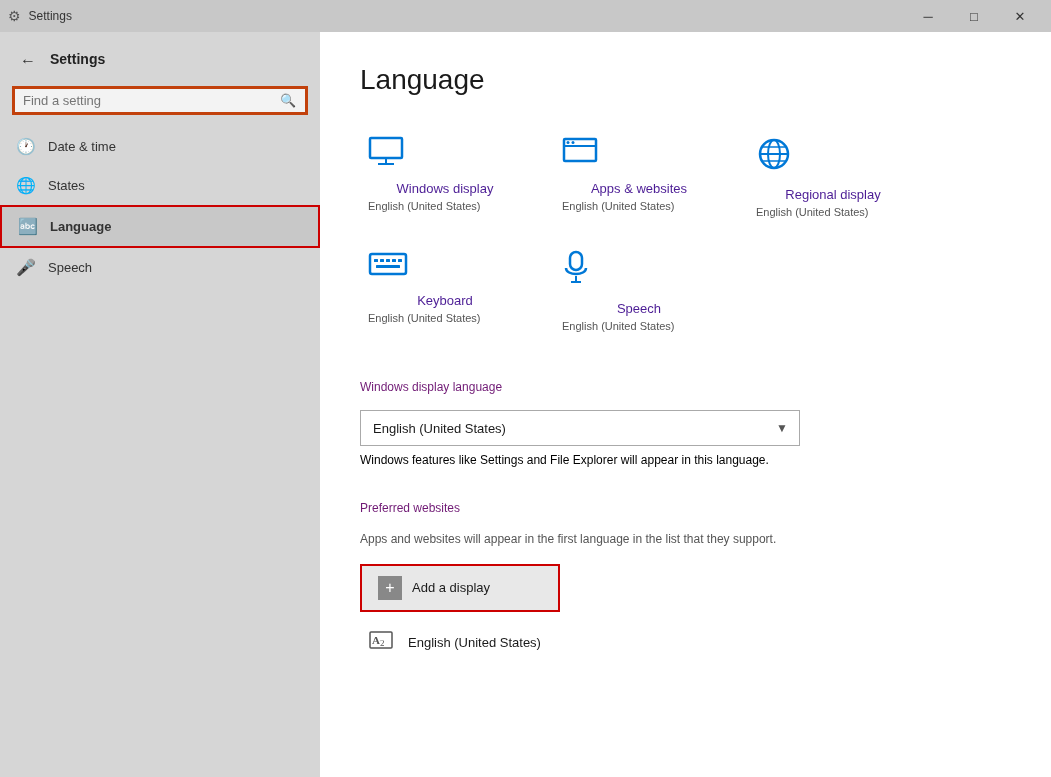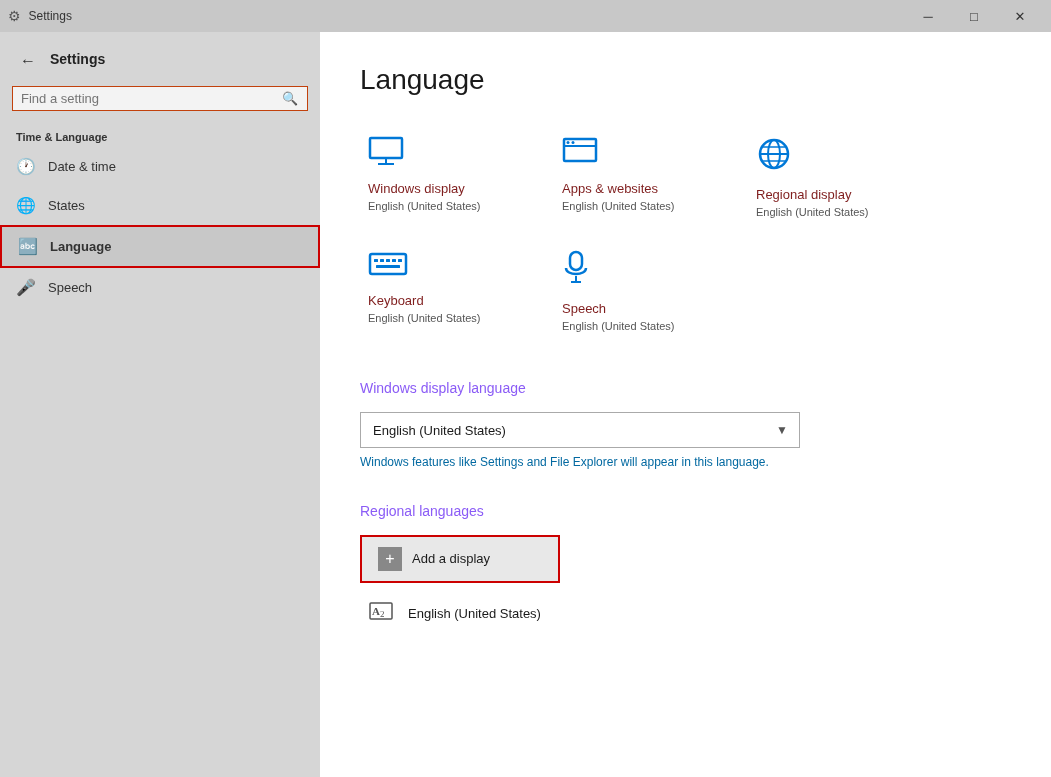--- a/index.html
+++ b/index.html
@@ -47,21 +47,21 @@
     .back-btn {
       background: transparent; border: none; cursor: pointer;
       font-size: 16px; color: #333; padding: 4px;
     }
     .sidebar-app-title {
       font-size: 14px; font-weight: 600; color: #222;
     }
     .search-box {
       margin: 4px 12px 12px 12px;
       background: #f3f3f3;
-      border: 1px solid #c2410c;
+      border: 3px solid #c2410c;
       display: flex;
       align-items: center;
       padding: 4px 8px;
     }
     .search-input {
       flex: 1; border: none; background: transparent;
       font-size: 13px; outline: none; color: #555;
     }
     .search-icon-btn { background: transparent; border: none; cursor: pointer; font-size: 13px; color: #666; }
 
@@ -100,44 +100,44 @@
       display: grid;
       grid-template-columns: repeat(3, 170px);
       gap: 8px 24px;
       margin-bottom: 36px;
     }
     .category-item {
       display: flex; flex-direction: column; gap: 4px;
       padding: 12px 8px; cursor: pointer;
     }
     .category-icon { font-size: 28px; color: #0078d7; margin-bottom: 4px; }
-    .category-name { font-size: 13px; color: #7f1d1d; font-weight: 500; }
+    .category-name { font-size: 13px; color: #4c1d95; font-weight: 500; text-align: center; }
     .category-sub { font-size: 11px; color: #555; }
 
     
     .section-title {
-      font-size: 14px; font-weight: 400; color: #8b5cf6;
+      font-size: 12px; font-weight: 400; color: #701a75;
       margin-bottom: 16px;
     }
     .dropdown-select-native {
       width: 440px; height: 36px; padding: 0 12px;
       border: 1px solid #aaa; background: white;
       font-size: 13px; color: #1a1a1a; cursor: pointer;
       appearance: none; -webkit-appearance: none;
       background-image: none;
     }
     .dropdown-wrapper {
       position: relative; display: inline-block;
     }
     .dropdown-chevron {
       position: absolute; right: 12px; top: 50%; transform: translateY(-50%);
       pointer-events: none; color: #555; font-size: 12px;
     }
     .dropdown-desc {
-      font-size: 12px; color: #0369a1; margin-top: 6px; max-width: 440px; line-height: 1.4;
+      font-size: 12px; color: #000000; margin-top: 6px; max-width: 440px; line-height: 1.4;
     }
 
     
     .preferred-section { margin-top: 32px; }
     .preferred-desc { font-size: 12px; color: #555; margin-bottom: 16px; line-height: 1.4; }
 
     
     .add-lang-btn {
       display: flex; align-items: center; gap: 10px;
       padding: 10px 16px;
@@ -179,21 +179,20 @@
     <div class="sidebar-header">
       <button class="back-btn">←</button>
       <span class="sidebar-app-title">Settings</span>
     </div>
 
     <div class="search-box">
       <input class="search-input" type="text" placeholder="Find a setting" style="">
       <button class="search-icon-btn">🔍</button>
     </div>
 
-    <div class="sidebar-section-title">Time &amp; Language</div>
 
     <ul class="sidebar-nav">
       <li class="sidebar-nav-item">
         <span class="nav-icon">🕐</span>
         <span>Date &amp; time</span>
       </li>
       <li class="sidebar-nav-item">
         <span class="nav-icon">🌐</span>
         <span>States</span>
       </li>
@@ -288,21 +287,22 @@
       <div class="dropdown-wrapper">
         <select class="dropdown-select-native">
           <option>English (United States)</option>
         </select>
         <span class="dropdown-chevron">▼</span>
       </div>
       <p class="dropdown-desc">Windows features like Settings and File Explorer will appear in this language.</p>
     </div>
 
     <div class="preferred-section">
-      <h2 class="section-title">Regional languages</h2>
+      <h2 class="section-title">Preferred websites</h2>
+      <p class="preferred-desc">Apps and websites will appear in the first language in the list that they support.</p>
 
       <button class="add-lang-btn">
         <div class="plus-icon">+</div>
         <span>Add a display</span>
       </button>
 
       <div class="lang-list-item">
         <span class="lang-icon">
           <svg width="28" height="28" viewBox="0 0 28 28" fill="none">
             <rect x="2" y="6" width="22" height="16" rx="1" stroke="#555" stroke-width="1.5" fill="none"></rect>

